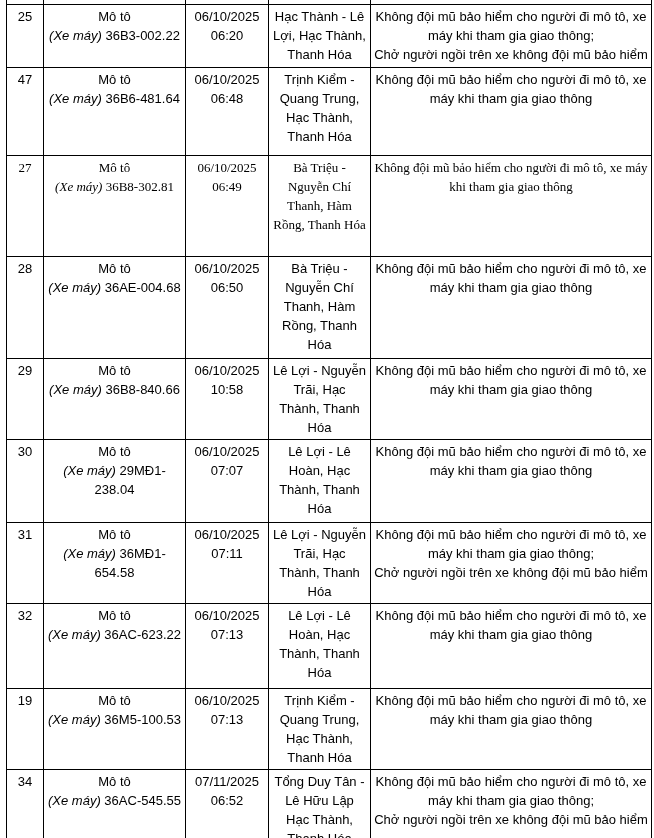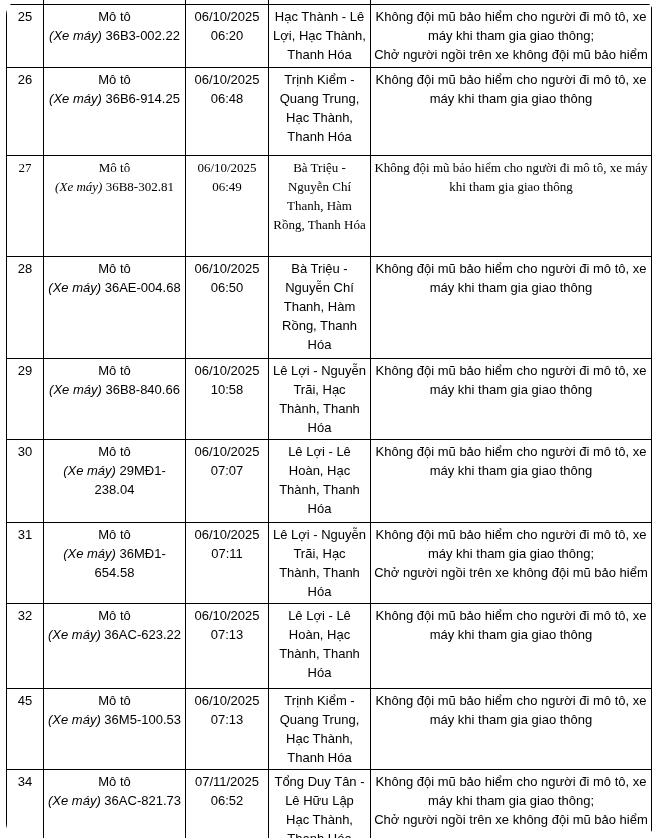--- a/index.html
+++ b/index.html
@@ -12,21 +12,20 @@
     font-family: "Liberation Sans", sans-serif;
     color: #000000;
   }
   .table-wrap {
     position: absolute;
     top: 0;
     left: 6px;
     width: 648px;
     height: 838px;
     overflow: hidden;
-    border-radius: 15px;
   }
   table {
     border-collapse: collapse;
     table-layout: fixed;
     width: 645px;
     margin-top: -1px;
   }
   col.c-no       { width: 37px; }
   col.c-vehicle  { width: 142px; }
   col.c-datetime { width: 83px; }
@@ -83,25 +82,25 @@
       <div>Hạc Thành - Lê Lợi, Hạc Thành, Thanh Hóa</div>
     </td>
     <td>
             <div>Không đội mũ bảo hiểm cho người đi mô tô, xe máy khi tham gia giao thông;</div>
             <div>Chở người ngồi trên xe không đội mũ bảo hiểm</div>
           </td>
   </tr>
 
   <tr style="height: 88px;">
     <td>
-      <div>26</div>
-    </td>
-    <td>
-      <div>Mô tô</div>
-      <div><span class="it">(Xe máy)</span> <span>36B6-914.25</span></div>
+      <div>47</div>
+    </td>
+    <td>
+      <div>Mô tô</div>
+      <div><span class="it">(Xe máy)</span> <span>36B6-481.64</span></div>
     </td>
     <td>
       <div>06/10/2025</div>
       <div>06:48</div>
     </td>
     <td>
       <div>Trịnh Kiểm - Quang Trung, Hạc Thành, Thanh Hóa</div>
     </td>
     <td>
             <div>Không đội mũ bảo hiểm cho người đi mô tô, xe máy khi tham gia giao thông</div>
@@ -224,21 +223,21 @@
     <td>
       <div>Lê Lợi - Lê Hoàn, Hạc Thành, Thanh Hóa</div>
     </td>
     <td>
             <div>Không đội mũ bảo hiểm cho người đi mô tô, xe máy khi tham gia giao thông</div>
           </td>
   </tr>
 
   <tr style="height: 81px;">
     <td>
-      <div>45</div>
+      <div>19</div>
     </td>
     <td>
       <div>Mô tô</div>
       <div><span class="it">(Xe máy)</span> <span>36M5-100.53</span></div>
     </td>
     <td>
       <div>06/10/2025</div>
       <div>07:13</div>
     </td>
     <td>
@@ -248,21 +247,21 @@
             <div>Không đội mũ bảo hiểm cho người đi mô tô, xe máy khi tham gia giao thông</div>
           </td>
   </tr>
 
   <tr style="height: 87px;">
     <td>
       <div>34</div>
     </td>
     <td>
       <div>Mô tô</div>
-      <div><span class="it">(Xe máy)</span> <span>36AC-821.73</span></div>
+      <div><span class="it">(Xe máy)</span> <span>36AC-545.55</span></div>
     </td>
     <td>
       <div>07/11/2025</div>
       <div>06:52</div>
     </td>
     <td>
       <div>Tổng Duy Tân - Lê Hữu Lập Hạc Thành, Thanh Hóa</div>
     </td>
     <td>
             <div>Không đội mũ bảo hiểm cho người đi mô tô, xe máy khi tham gia giao thông;</div>

